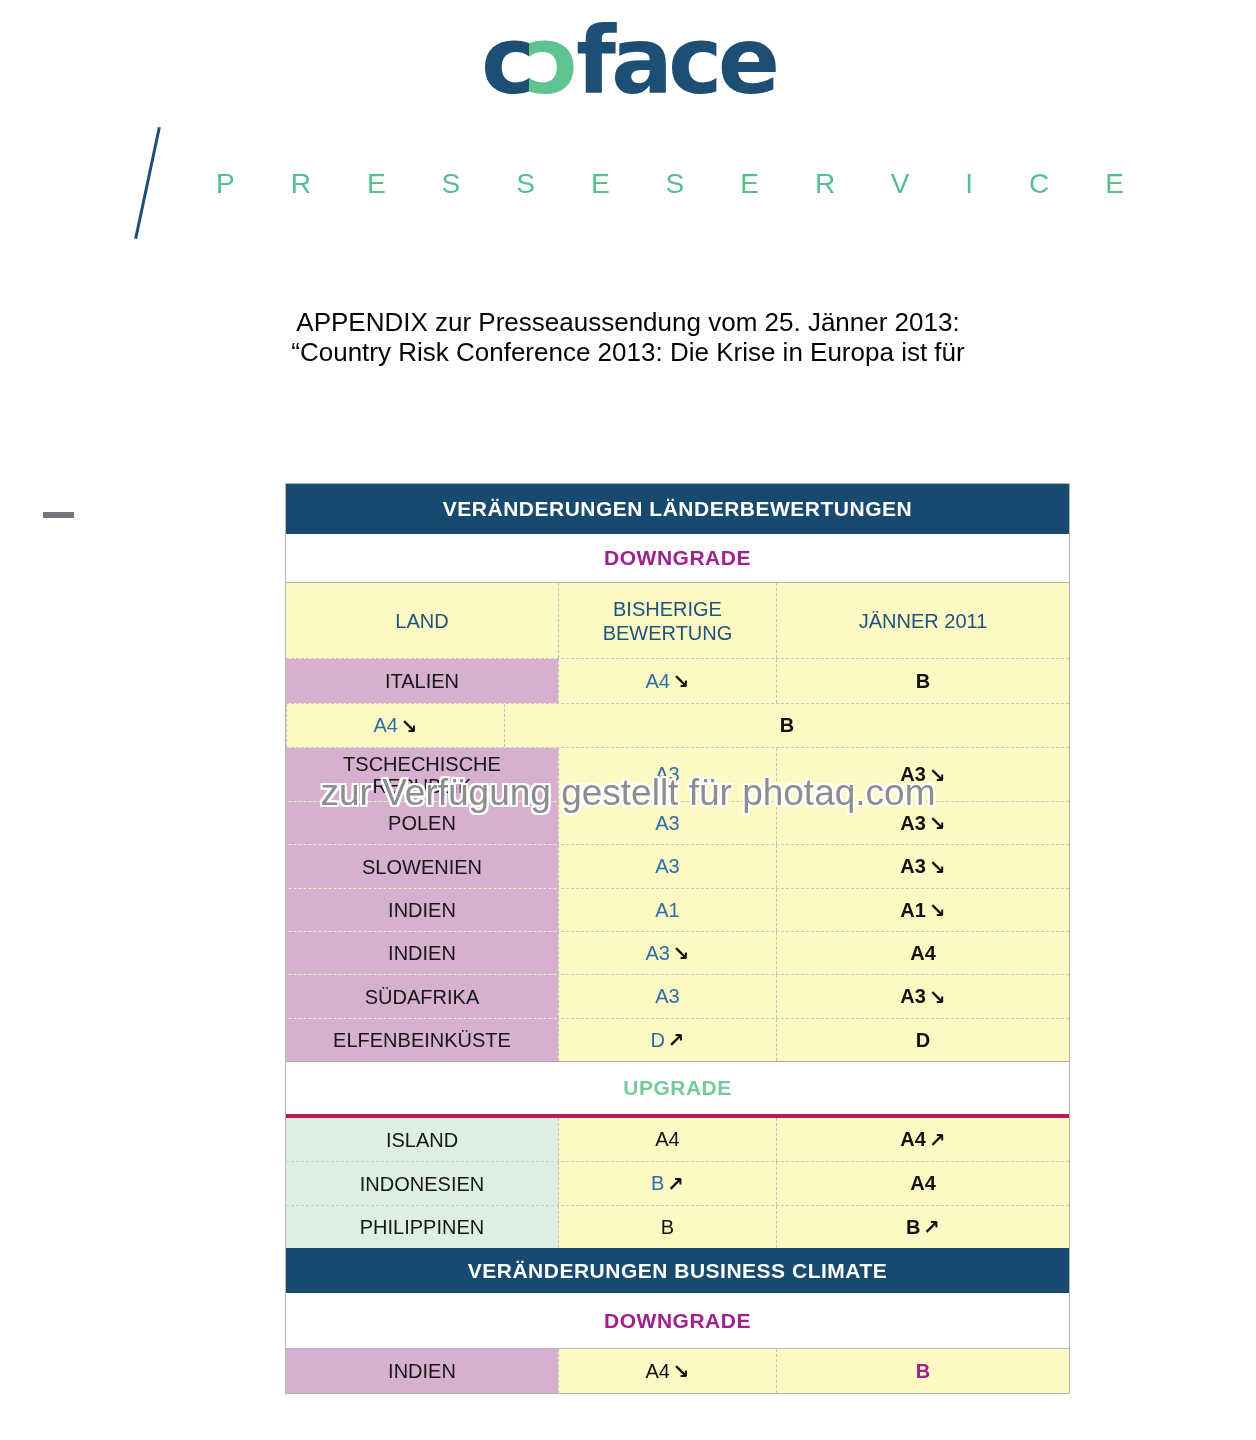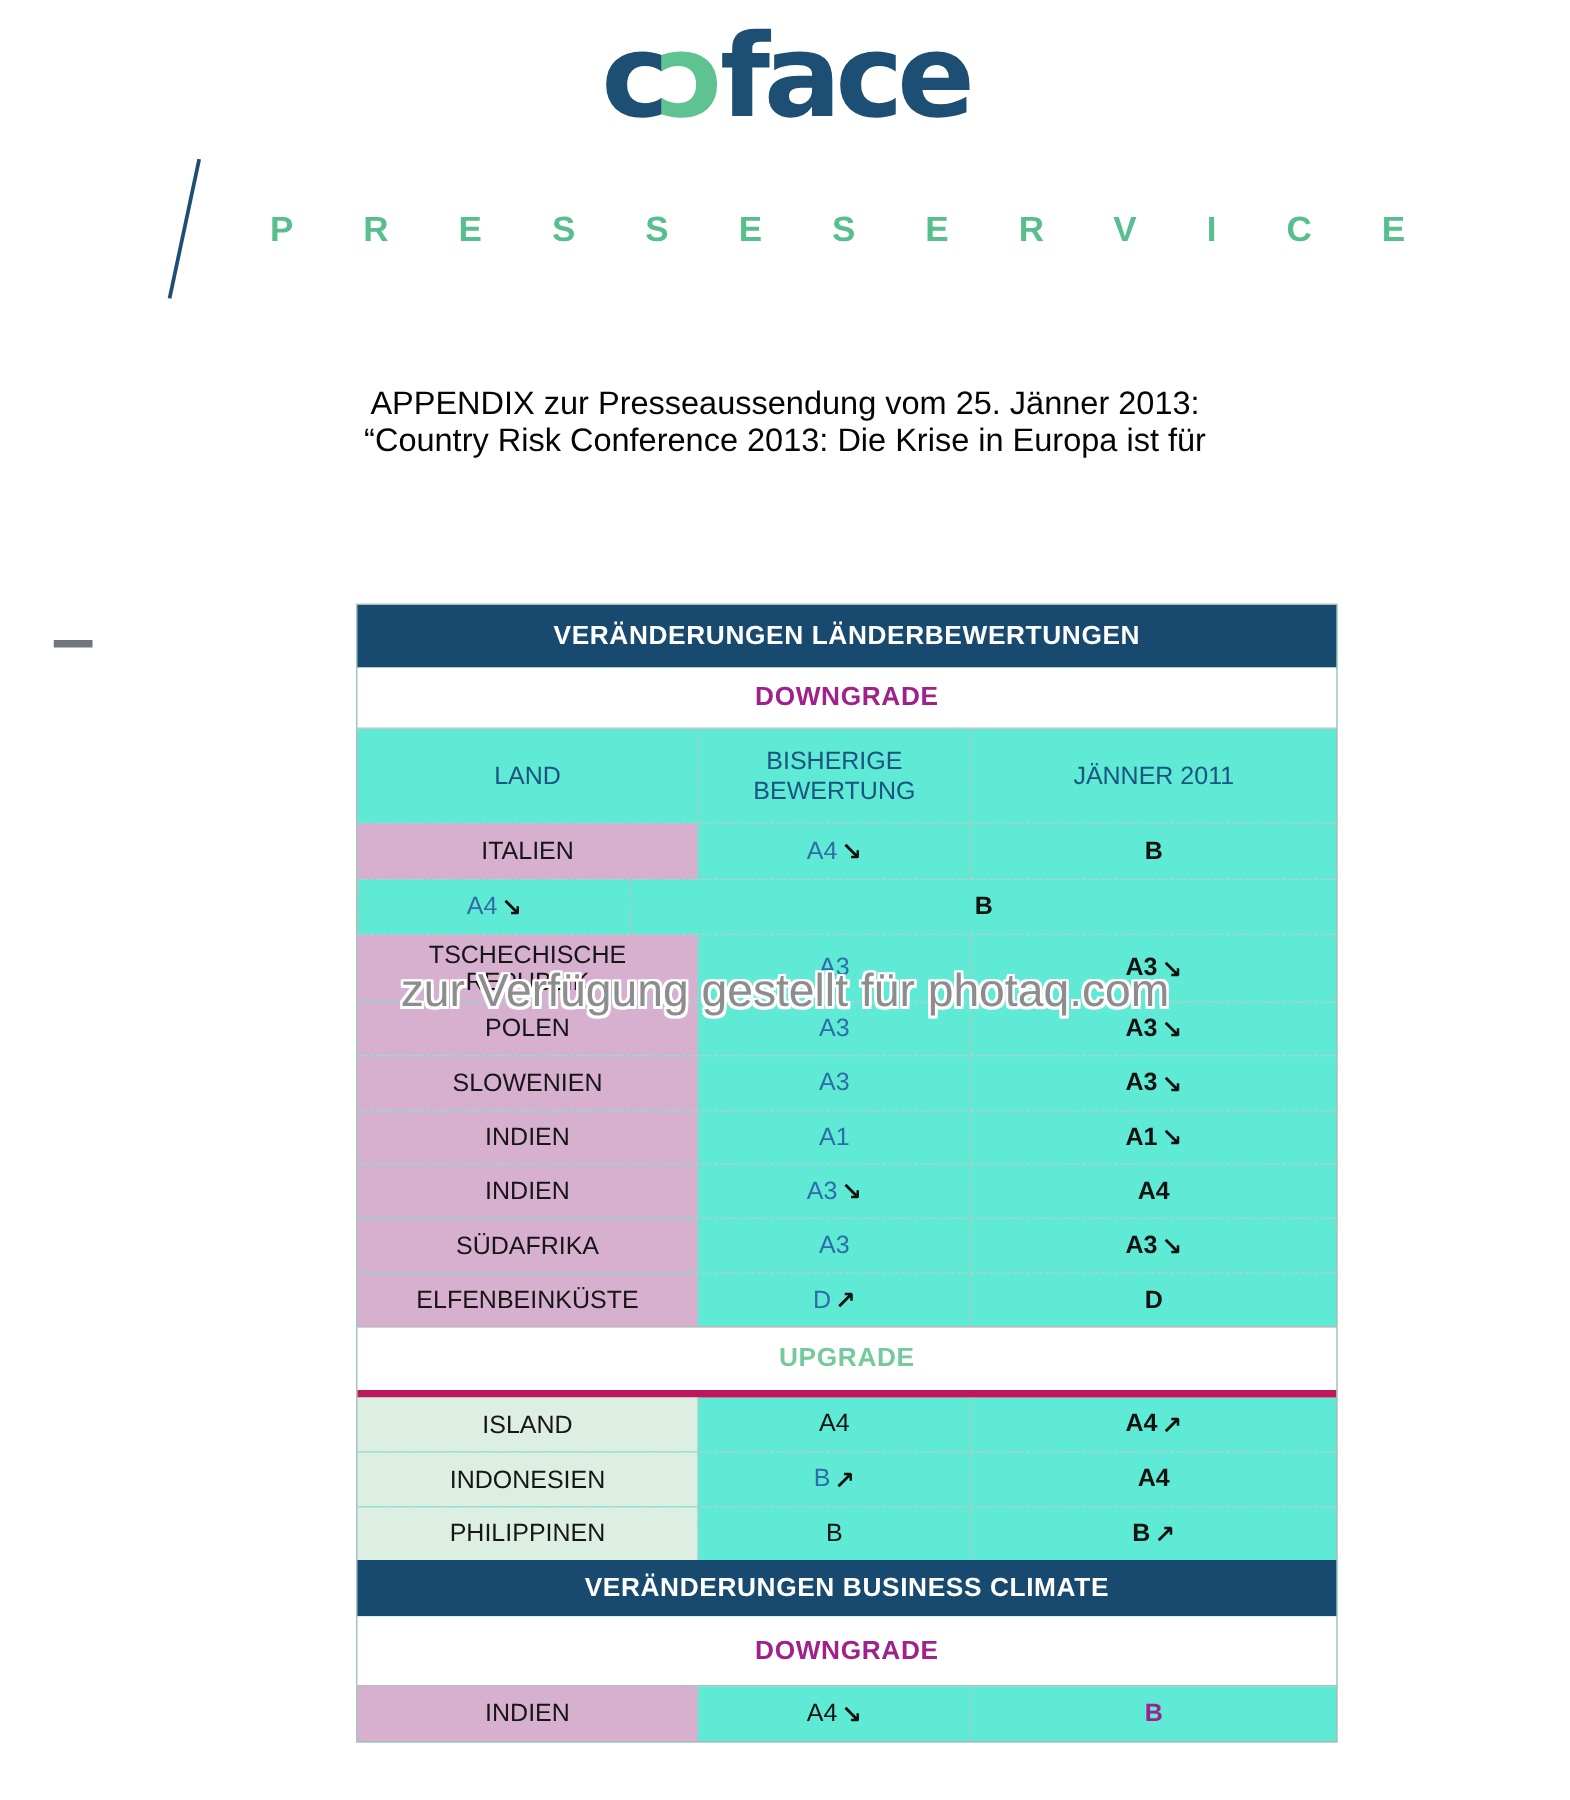--- a/index.html
+++ b/index.html
@@ -8,45 +8,45 @@
 
   
   .logo{position:absolute;top:14px;left:0;width:100%;text-align:center;
         font-family:"DejaVu Sans",sans-serif;font-weight:700;font-size:92px;line-height:1.05;
         letter-spacing:-5px;color:#1d4e74;}
   .lg-o{display:inline-block;transform:scaleX(-1);color:#5ec291;margin:0 -2px;}
 
   
   .slash{position:absolute;left:146px;top:126px;width:3px;height:114px;background:#1d4e74;
          transform:rotate(12deg);}
-  .presseservice{position:absolute;left:216px;top:168px;font-size:28px;font-weight:700;
+  .presseservice{position:absolute;left:216px;top:168px;font-size:28px;font-weight:400;
          color:#57bf8d;letter-spacing:56px;white-space:nowrap;}
 
   
   .headline{position:absolute;top:307px;left:0;width:100%;text-align:center;
             font-size:26px;font-weight:400;line-height:30px;color:#050505;}
 
   
   .page-dash{position:absolute;left:43px;top:512px;width:31px;height:6px;background:#70767c;}
 
   
   .watermark{position:absolute;top:772px;left:0;width:100%;text-align:center;z-index:6;
      font-size:37px;color:#8d8d8d;white-space:nowrap;
      text-shadow:-2px -2px 0 #fff,2px -2px 0 #fff,-2px 2px 0 #fff,2px 2px 0 #fff,
                  0 -2px 0 #fff,0 2px 0 #fff,-2px 0 0 #fff,2px 0 0 #fff;}
 
   
   .ratings-table{position:absolute;left:285px;top:483px;width:783px;
-                 border:1px solid #b5b5b5;background:#5eead4;}
+                 border:1px solid #b5b5b5;background:#fef9c3;}
   .ratings-table *{box-sizing:border-box;}
   .band{display:flex;align-items:center;justify-content:center;width:100%;}
   .band.navy{background:#174a6e;color:#fff;font-weight:700;font-size:21px;letter-spacing:.5px;}
   .band.sub{background:#fff;font-weight:700;font-size:21px;letter-spacing:.5px;}
   .band.sub.down{color:#a0218c;border-bottom:1px solid #b9b9b9;}
-  .band.sub.up{color:#74ca9d;border-top:1px solid #a8a8a8;border-bottom:6px solid #be185d;}
+  .band.sub.up{color:#74ca9d;border-top:1px solid #a8a8a8;border-bottom:4px solid #be185d;}
   .trow{display:flex;width:100%;}
   .cell{display:flex;align-items:center;justify-content:center;text-align:center;
         font-size:20px;}
   .c1{width:272px;}
   .c2{width:218px;border-left:1px dashed #c0c0c0;}
   .c3{flex:1;border-left:1px dashed #c0c0c0;}
   .trow.header .cell{color:#1d5380;line-height:24px;}
   .trow.header{border-bottom:1px dashed #c6c6c6;}
   .trow.data + .trow.data{border-top:1px dashed #c8c8c8;}
   .trow.data .c1{white-space:pre-line;line-height:22px;color:#161616;}

